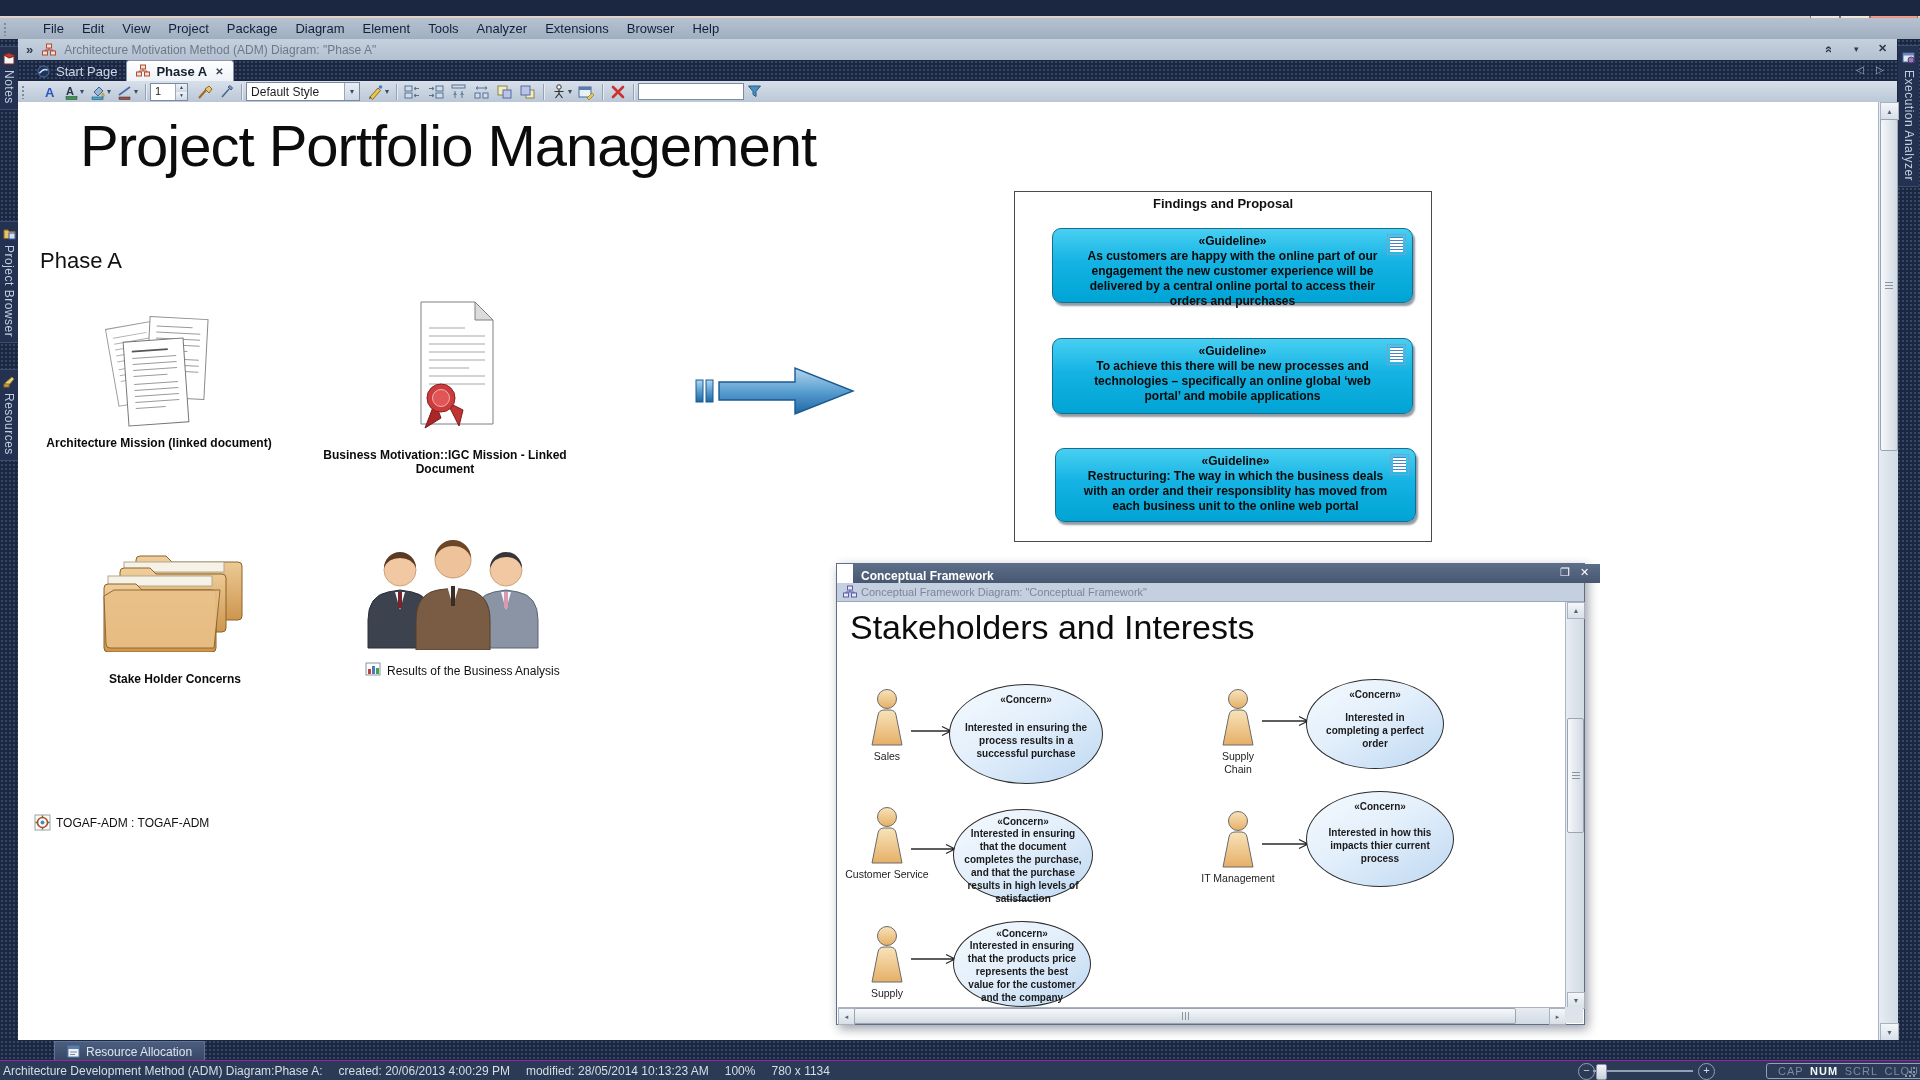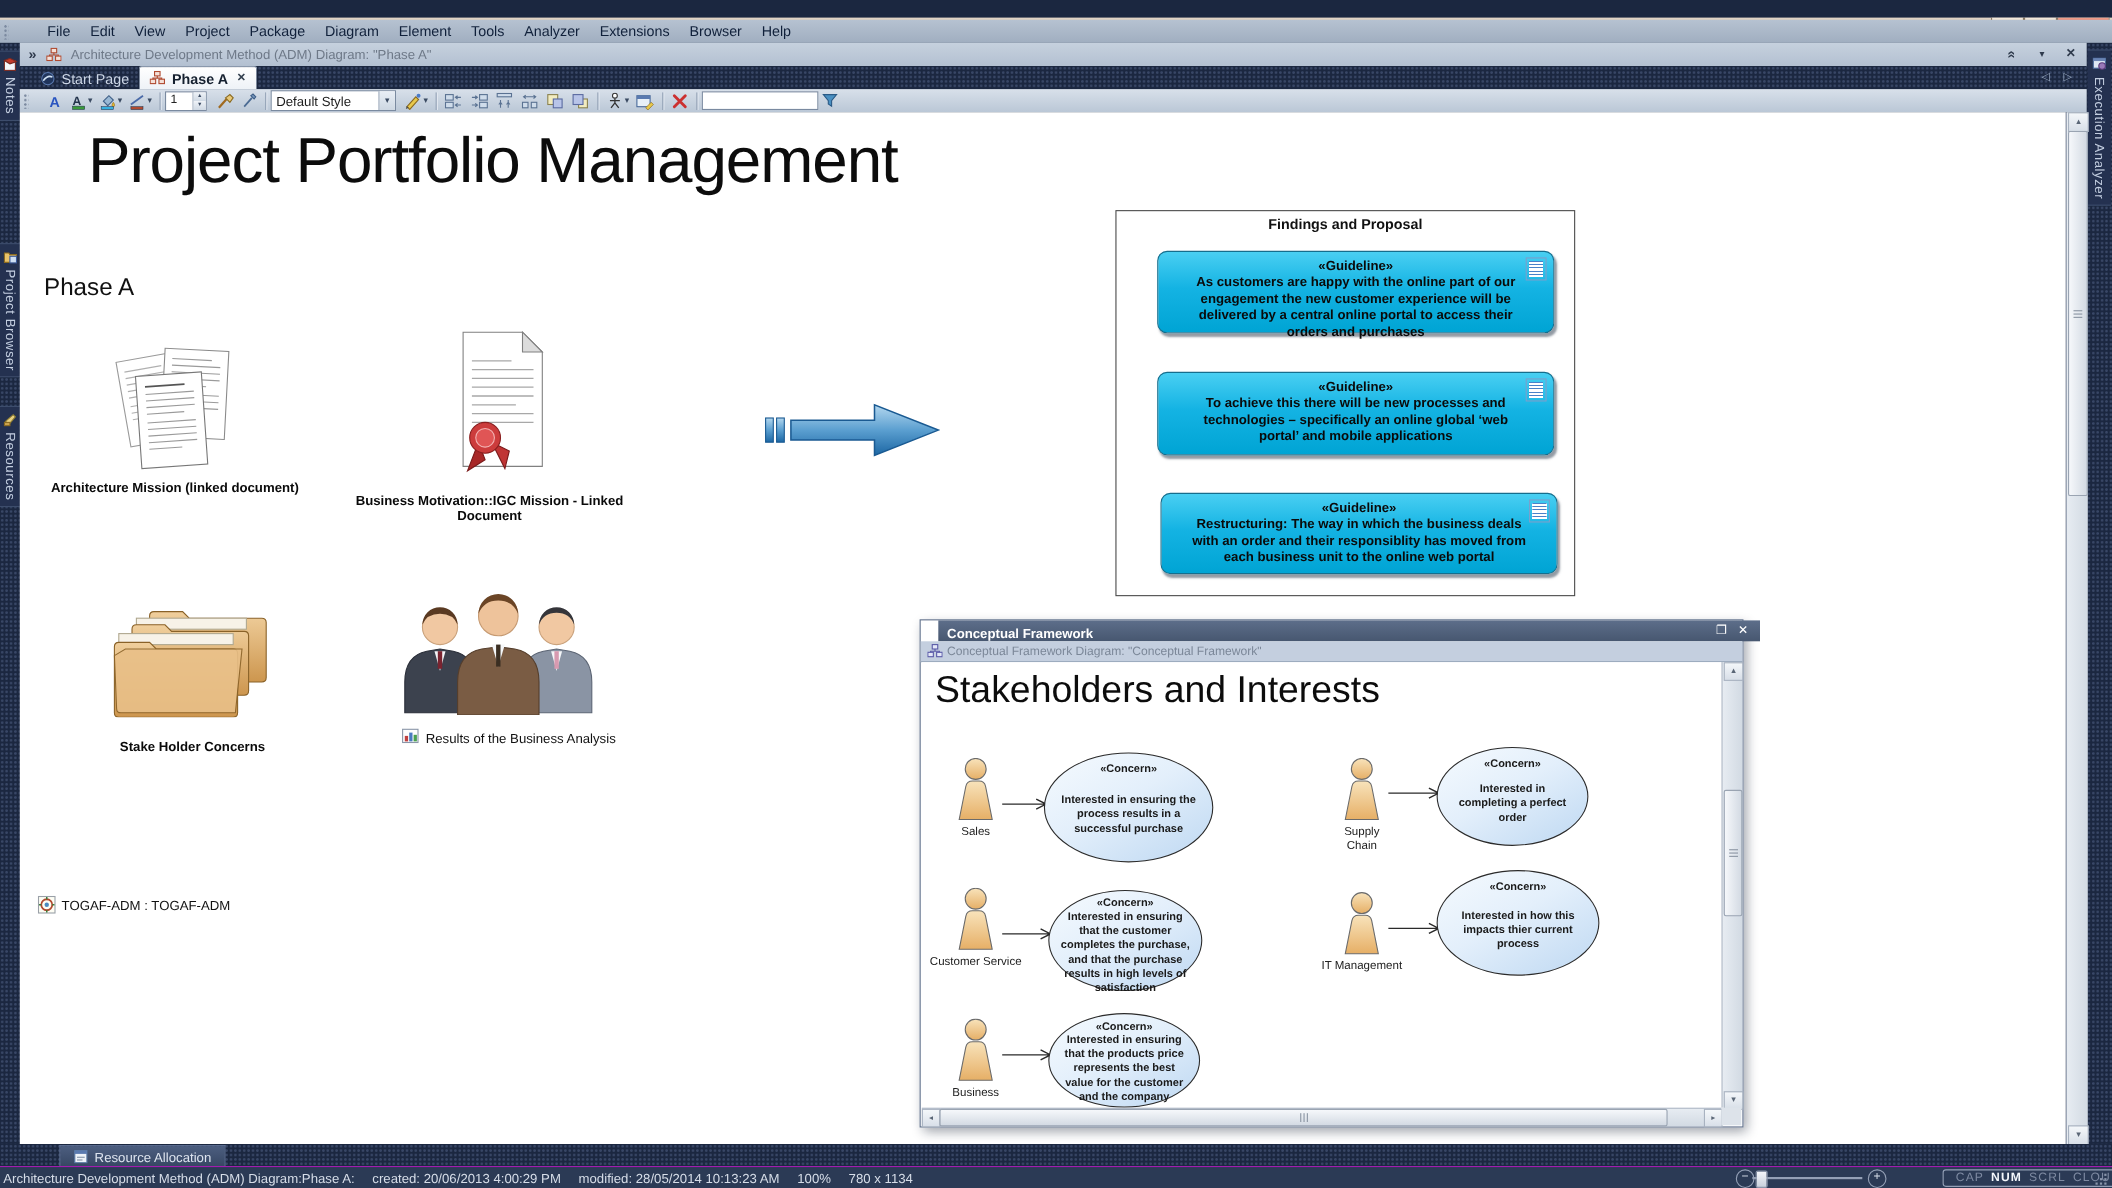--- a/index.html
+++ b/index.html
@@ -195,21 +195,21 @@
   </div>
 
   <div class="abs crumbbar">
     <span style="margin-left:8px;color:#2e3a4c;font-weight:bold;font-size:13px">»</span>
     <svg style="margin-left:9px" width="14" height="14" viewBox="0 0 14 14">
       <rect x="4.5" y="1" width="5" height="4" fill="#f4e0d8" stroke="#b04a30"></rect>
       <rect x="0.5" y="8" width="5" height="4" fill="#f4e0d8" stroke="#b04a30"></rect>
       <rect x="8.5" y="8" width="5" height="4" fill="#f4e0d8" stroke="#b04a30"></rect>
       <path d="M7,5 v2 M3,8 V7 h8 v1" stroke="#b04a30" fill="none"></path>
     </svg>
-    <span style="margin-left:8px">Architecture Development Method (ADM) Diagram: "Phase A"</span>
+    <span style="margin-left:8px">Architecture Motivation Method (ADM) Diagram: "Phase A"</span>
     <span class="abs rot90" style="left:1806px;top:3px;color:#2e3a4c;font-weight:bold;font-size:13px">»</span>
     <span class="abs" style="left:1836px;top:5px;color:#2e3a4c;font-size:9px">▾</span>
     <span class="abs" style="left:1860px;top:3px;color:#2e3a4c;font-size:11px;font-weight:bold">✕</span>
   </div>
 
   <div class="abs dots tabbar">
     <div class="tab" style="margin-left:10px">
       <svg width="13" height="13" viewBox="0 0 14 14" style="margin-right:6px">
         <circle cx="7" cy="7" r="6" fill="#20355c" stroke="#5a7ab0"></circle>
         <path d="M2.5,9 Q7,3 11.5,5.5" stroke="#cfe0f2" stroke-width="1.5" fill="none"></path>
@@ -528,29 +528,29 @@
             <circle cx="24" cy="10" r="9.5" fill="url(#lg-actor)" stroke="#6b6b6b"></circle>
             <path d="M9,56 L15,26 Q16,21 21,21 h6 Q32,21 33,26 L39,56 Z" fill="url(#lg-actor)" stroke="#6b6b6b"></path>
           </svg>
           <span class="alabel">Customer Service</span>
         </div>
         <svg class="abs" style="left:73px;top:241px" width="46" height="12">
           <path d="M0,6 H44 M35,1.5 L44,6 L35,10.5" stroke="#2a2a2a" stroke-width="1.3" fill="none"></path>
         </svg>
         <div class="concern" style="left:115px;top:207px;width:140px;height:92px;box-sizing:border-box">
           <span class="st" style="margin-top:6px">«Concern»</span>
-          <span class="body" style="padding:0 9px 6px 9px">Interested in ensuring that the customer completes the purchase, and that the purchase results in high levels of satisfaction</span>
+          <span class="body" style="padding:0 9px 6px 9px">Interested in ensuring that the document completes the purchase, and that the purchase results in high levels of satisfaction</span>
         </div>
 
         <div class="actorblk" style="left:25px;top:324px">
           <svg width="48" height="58" viewBox="0 0 48 58">
             <circle cx="24" cy="10" r="9.5" fill="url(#lg-actor)" stroke="#6b6b6b"></circle>
             <path d="M9,56 L15,26 Q16,21 21,21 h6 Q32,21 33,26 L39,56 Z" fill="url(#lg-actor)" stroke="#6b6b6b"></path>
           </svg>
-          <span class="alabel">Business</span>
+          <span class="alabel">Supply</span>
         </div>
         <svg class="abs" style="left:73px;top:351px" width="46" height="12">
           <path d="M0,6 H44 M35,1.5 L44,6 L35,10.5" stroke="#2a2a2a" stroke-width="1.3" fill="none"></path>
         </svg>
         <div class="concern" style="left:115px;top:319px;width:138px;height:86px;box-sizing:border-box">
           <span class="st" style="margin-top:6px">«Concern»</span>
           <span class="body" style="padding:0 9px 6px 9px">Interested in ensuring that the products price represents the best value for the customer and the company</span>
         </div>
 
         <div class="actorblk" style="left:376px;top:87px">

